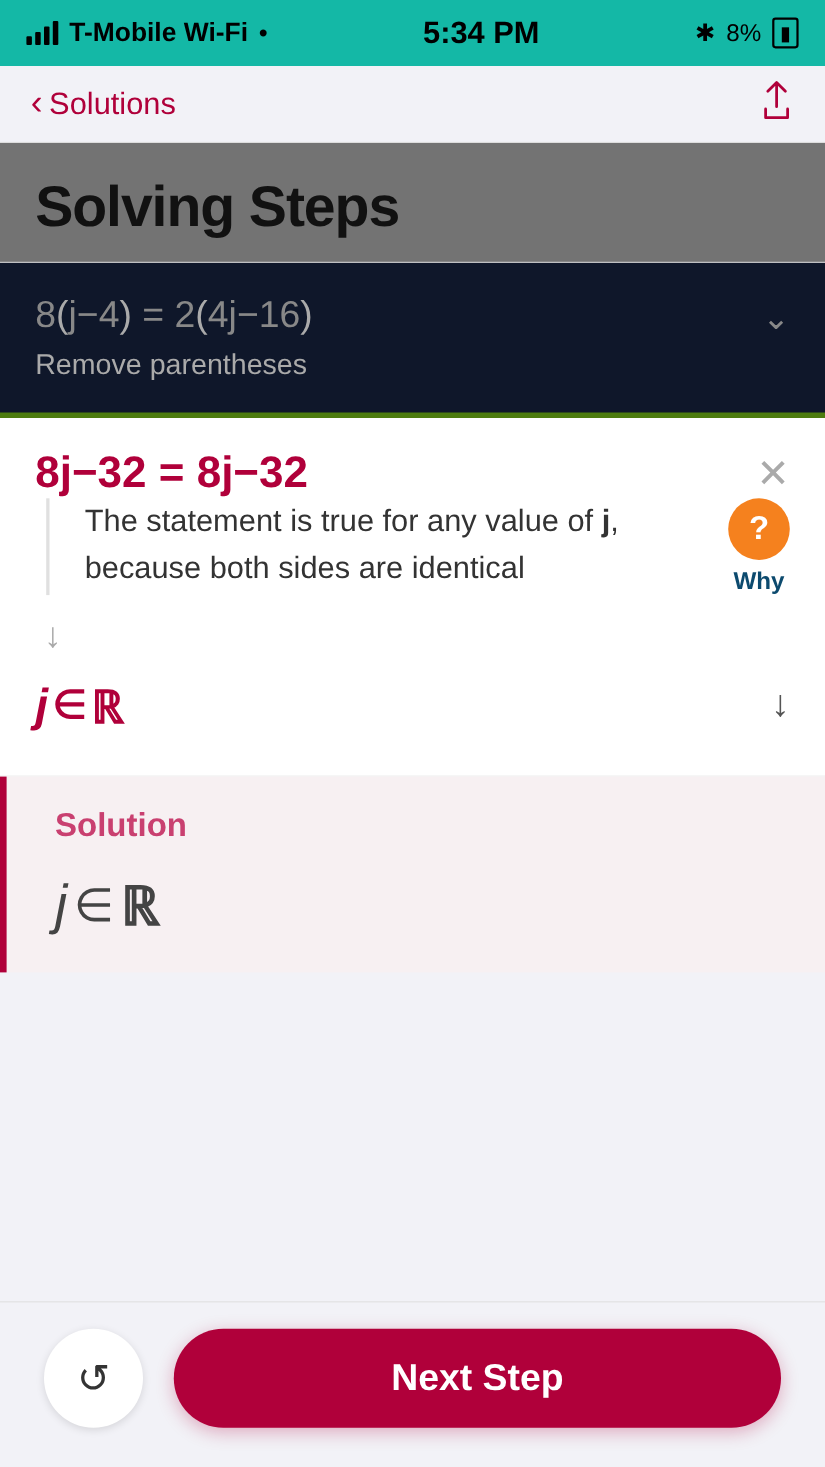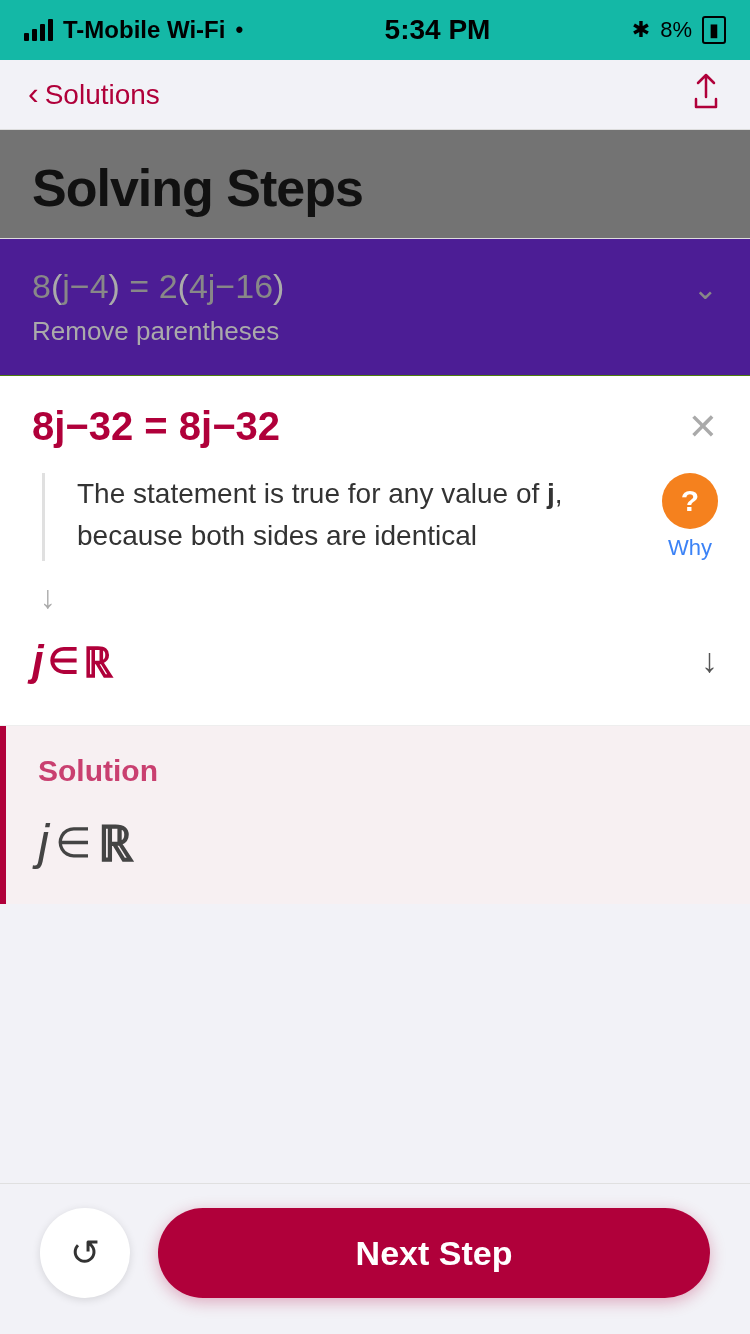--- a/index.html
+++ b/index.html
@@ -98,23 +98,23 @@
     }
     .page-title {
       font-size: 52px;
       font-weight: 800;
       color: #111;
       letter-spacing: -1px;
     }
 
     
     .step-collapsed {
-      background: #4c1d95;
+      background: #0f172a;
       padding: 28px 32px;
-      border-bottom: 1px solid #4d7c0f;
+      border-bottom: 5px solid #4d7c0f;
       display: flex;
       align-items: flex-start;
       justify-content: space-between;
     }
     .step-collapsed-content {}
     .step-equation-grey {
       font-size: 34px;
       color: #888;
       font-weight: 500;
       margin-bottom: 10px;
@@ -135,21 +135,20 @@
     
     .step-expanded {
       background: #fff;
       padding: 28px 32px 28px 32px;
       border-bottom: 1px solid #eee;
     }
     .step-expanded-header {
       display: flex;
       align-items: center;
       justify-content: space-between;
-      margin-bottom: 24px;
       gap: 10px;
     }
     .step-equation-red {
       font-size: 40px;
       font-weight: 600;
       color: #b0003a;
     }
     .close-icon {
       font-size: 36px;
       color: #aaa;
@@ -189,22 +188,22 @@
       border-radius: 50%;
       display: flex;
       align-items: center;
       justify-content: center;
       color: #fff;
       font-size: 30px;
       font-weight: 700;
     }
     .why-label {
       font-size: 22px;
-      color: #3b82f6;
-      font-weight: 400;
+      color: #0c4a6e;
+      font-weight: 700;
     }
 
     
     .step-arrow {
       display: flex;
       align-items: center;
       padding: 18px 0 0 8px;
     }
     .arrow-down-small {
       color: #aaa;
@@ -232,21 +231,21 @@
     .arrow-right-btn {
       color: #555;
       font-size: 34px;
       cursor: pointer;
     }
 
     
     .solution-section {
       background: #f7f0f2;
       border-left: 6px solid #b0003a;
-      padding: 28px 32px;
+      padding: 28px 44px;
       margin-top: 0;
     }
     .solution-label {
       font-size: 30px;
       font-weight: 600;
       color: #c94070;
       margin-bottom: 20px;
     }
     .solution-equation {
       font-size: 50px;

